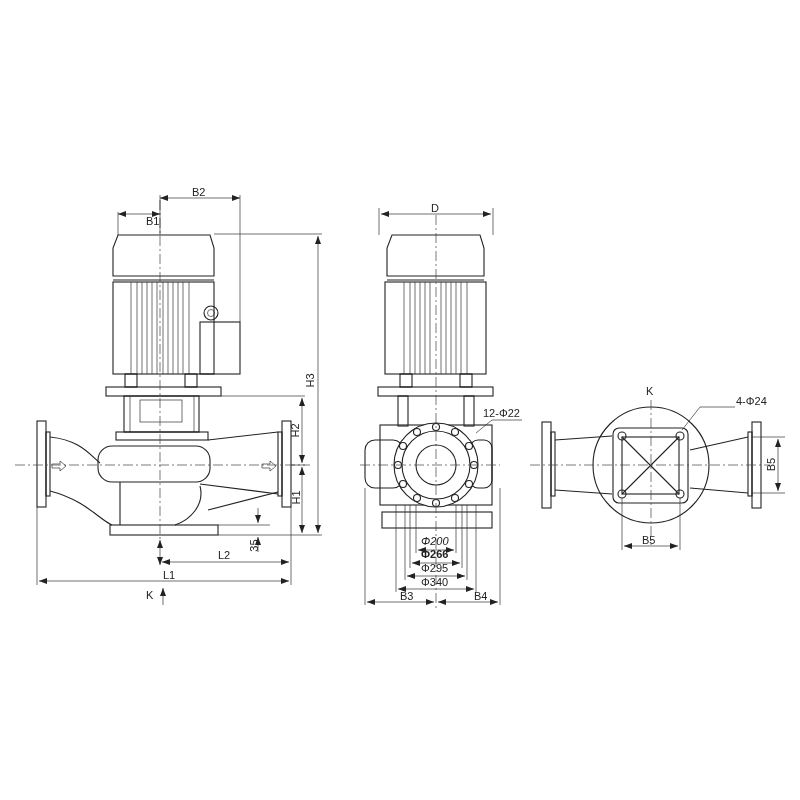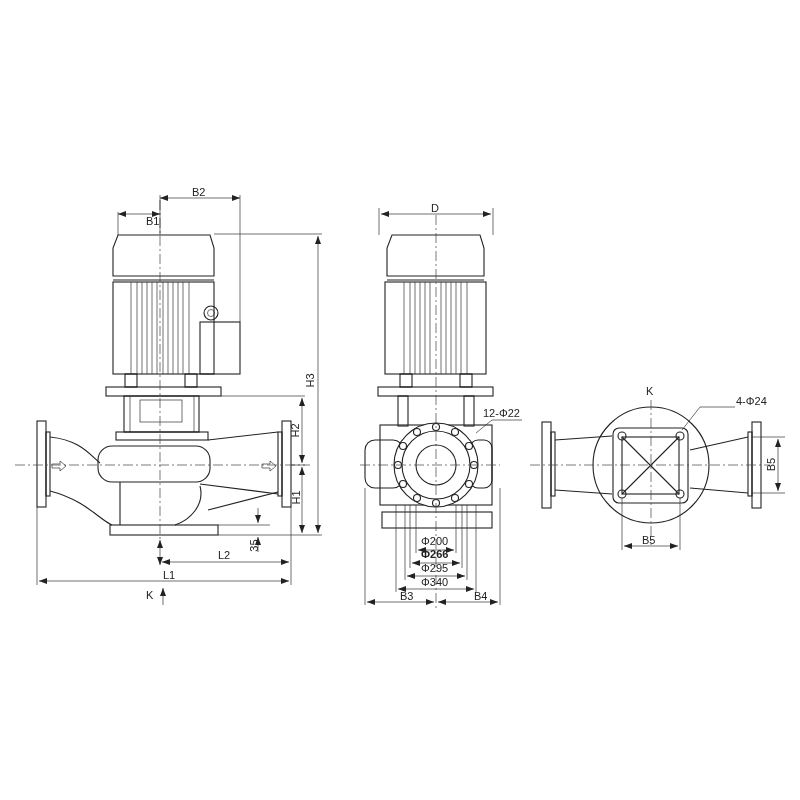--- a/index.html
+++ b/index.html
@@ -217,21 +217,21 @@
 <div class="lbl vlbl" style="left:303px;top:375px;">H3</div>
 <div class="lbl vlbl" style="left:288px;top:425px;">H2</div>
 <div class="lbl vlbl" style="left:289px;top:492px;">H1</div>
 <div class="lbl vlbl" style="left:248px;top:540px;">35</div>
 <div class="lbl" style="left:218px;top:550px;">L2</div>
 <div class="lbl" style="left:163px;top:570px;">L1</div>
 <div class="lbl" style="left:146px;top:590px;">K</div>
 
 <div class="lbl" style="left:431px;top:203px;">D</div>
 <div class="lbl" style="left:483px;top:408px;">12-Φ22</div>
-<div class="lbl" style="left:421px;top:536px;">Φ200</div>
+<div class="lbl" style="left:421px;top:536px;font-style:italic;">Φ200</div>
 <div class="lbl" style="left:421px;top:549px;font-weight:bold;">Φ266</div>
 <div class="lbl" style="left:421px;top:563px;">Φ295</div>
 <div class="lbl" style="left:421px;top:577px;">Φ340</div>
 <div class="lbl" style="left:400px;top:591px;">B3</div>
 <div class="lbl" style="left:456px;top:591px;padding-left:18px;">B4</div>
 
 <div class="lbl" style="left:646px;top:386px;">K</div>
 <div class="lbl" style="left:702px;top:396px;margin-left:34px;">4-Φ24</div>
 <div class="lbl" style="left:642px;top:535px;">B5</div>
 <div class="lbl vlbl" style="left:765px;top:459px;">B5</div>

